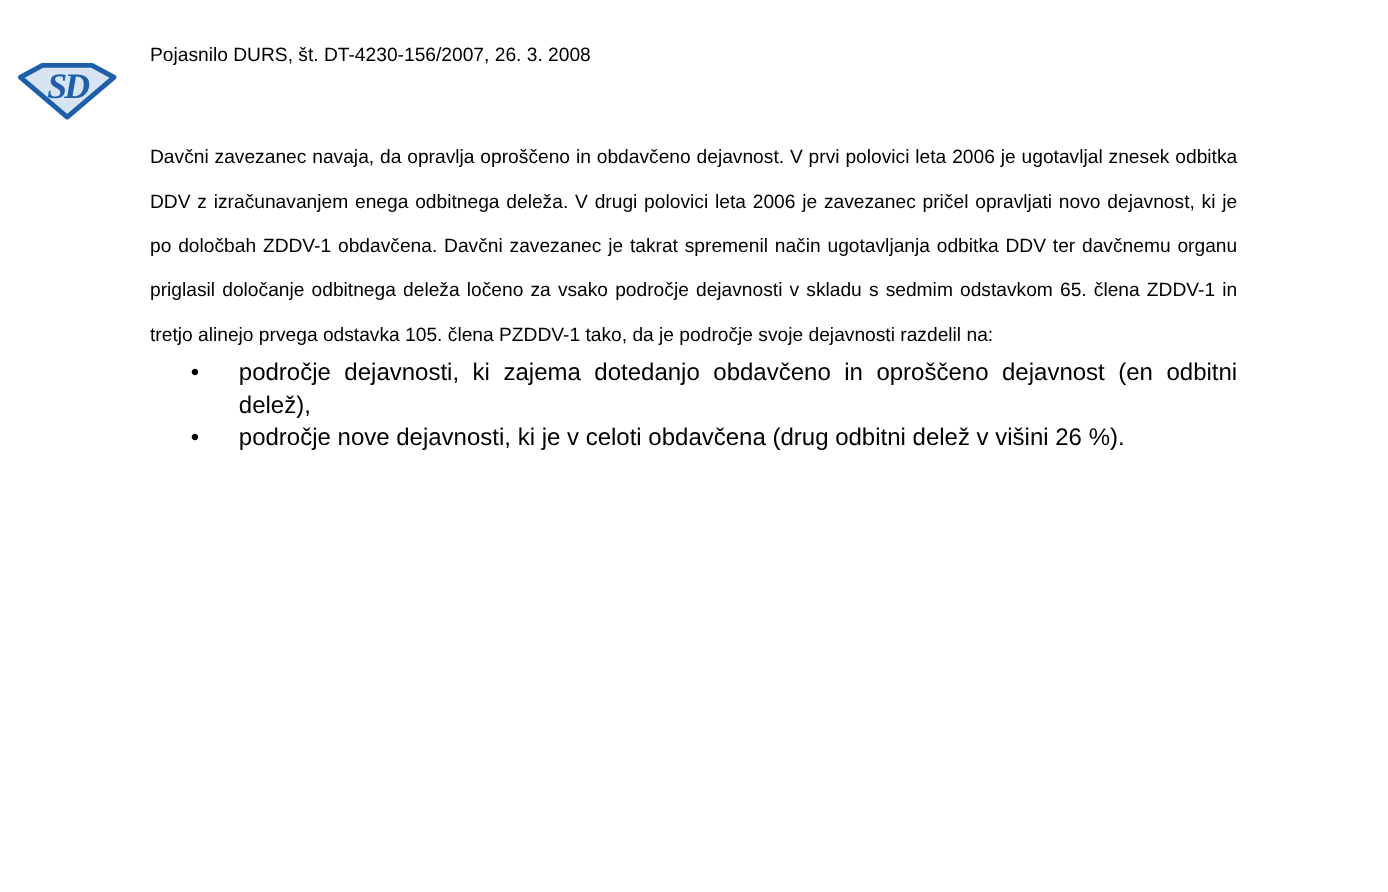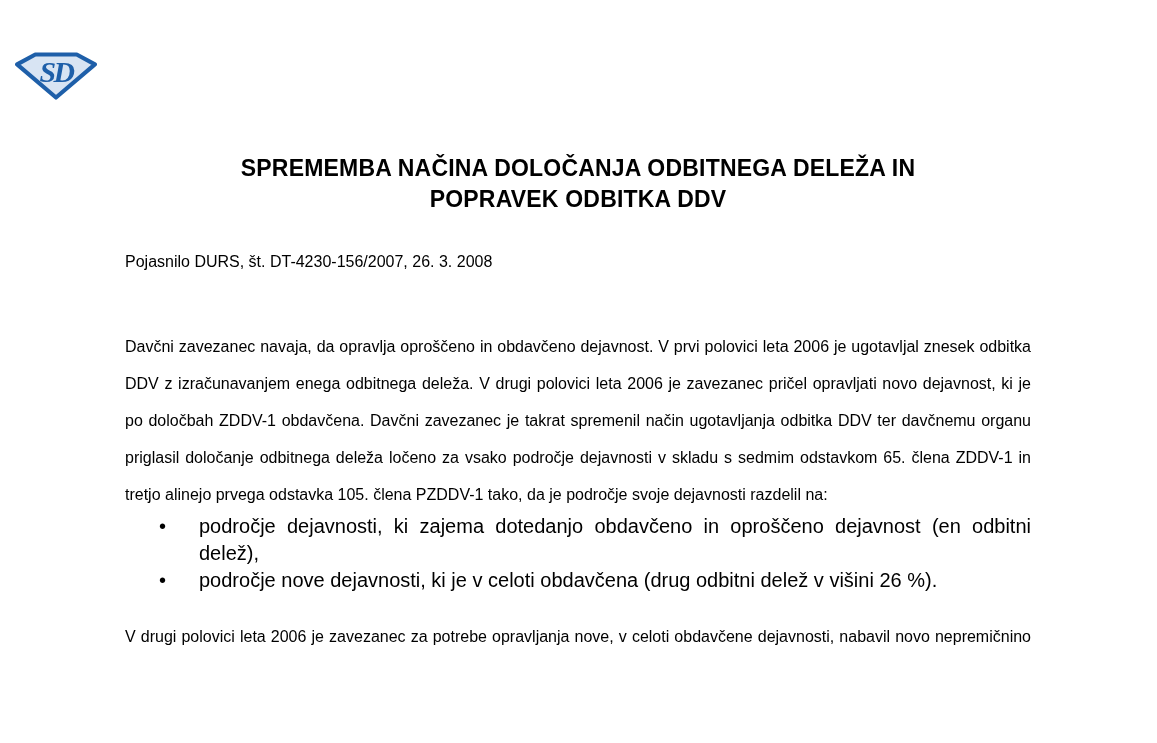--- a/index.html
+++ b/index.html
@@ -71,36 +71,31 @@
 
   <div class="logo">
     <svg viewBox="0 0 100 58">
       <polygon points="3,15 25,3 75,3 97,15 50,55" stroke-width="5" stroke-linejoin="round" fill="#d8e4f3" stroke="#1e5fa9"></polygon>
       <text x="50" y="36" text-anchor="middle" font-family="Liberation Serif, serif" font-size="36" font-weight="bold" font-style="italic" letter-spacing="-3" fill="#1e5fa9">SD</text>
     </svg>
   </div>
 
   <div class="content">
 
-    <h1 class="title">
-      <span class="title-line">SPREMEMBA NAČINA DOLOČANJA ODBITNEGA DELEŽA IN</span>
-      <span class="title-line">POPRAVEK ODBITKA DDV</span>
-    </h1>
 
     <p class="subtitle">Pojasnilo DURS, št. DT-4230-156/2007, 26. 3. 2008</p>
 
     <p class="para">Davčni zavezanec navaja, da opravlja oproščeno in obdavčeno dejavnost. V prvi polovici leta 2006 je ugotavljal znesek odbitka DDV z izračunavanjem enega odbitnega deleža. V drugi polovici leta 2006 je zavezanec pričel opravljati novo dejavnost, ki je po določbah ZDDV-1 obdavčena. Davčni zavezanec je takrat spremenil način ugotavljanja odbitka DDV ter davčnemu organu priglasil določanje odbitnega deleža ločeno za vsako področje dejavnosti v skladu s sedmim odstavkom 65. člena ZDDV-1 in tretjo alinejo prvega odstavka 105. člena PZDDV-1 tako, da je področje svoje dejavnosti razdelil na:</p>
 
     <ul class="bullets">
       <li>
         <span class="bullet-dot">•</span>
         <span>področje dejavnosti, ki zajema dotedanjo obdavčeno in oproščeno dejavnost (en odbitni delež),</span>
       </li>
       <li>
         <span class="bullet-dot">•</span>
         <span>področje nove dejavnosti, ki je v celoti obdavčena (drug odbitni delež v višini 26 %).</span>
       </li>
     </ul>
 
-    <p class="para para2">V drugi polovici leta 2006 je zavezanec za potrebe opravljanja nove, v celoti obdavčene dejavnosti, nabavil novo nepremičnino in upošteval vstopni DDV v celoti. V zvezi s tem sprašuje:</p>
 
   </div>
 </div>
 
 </body></html>

